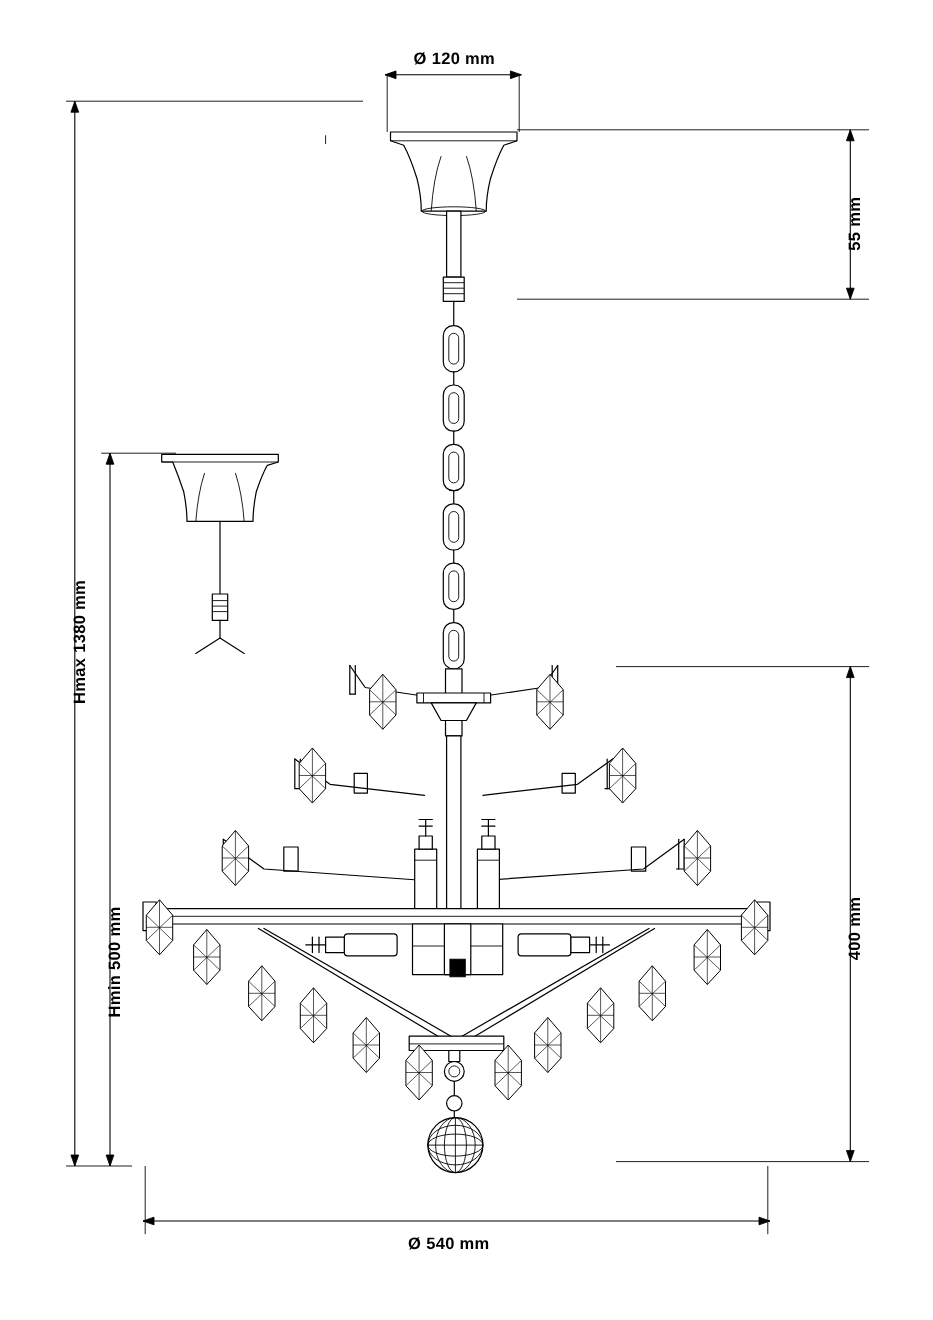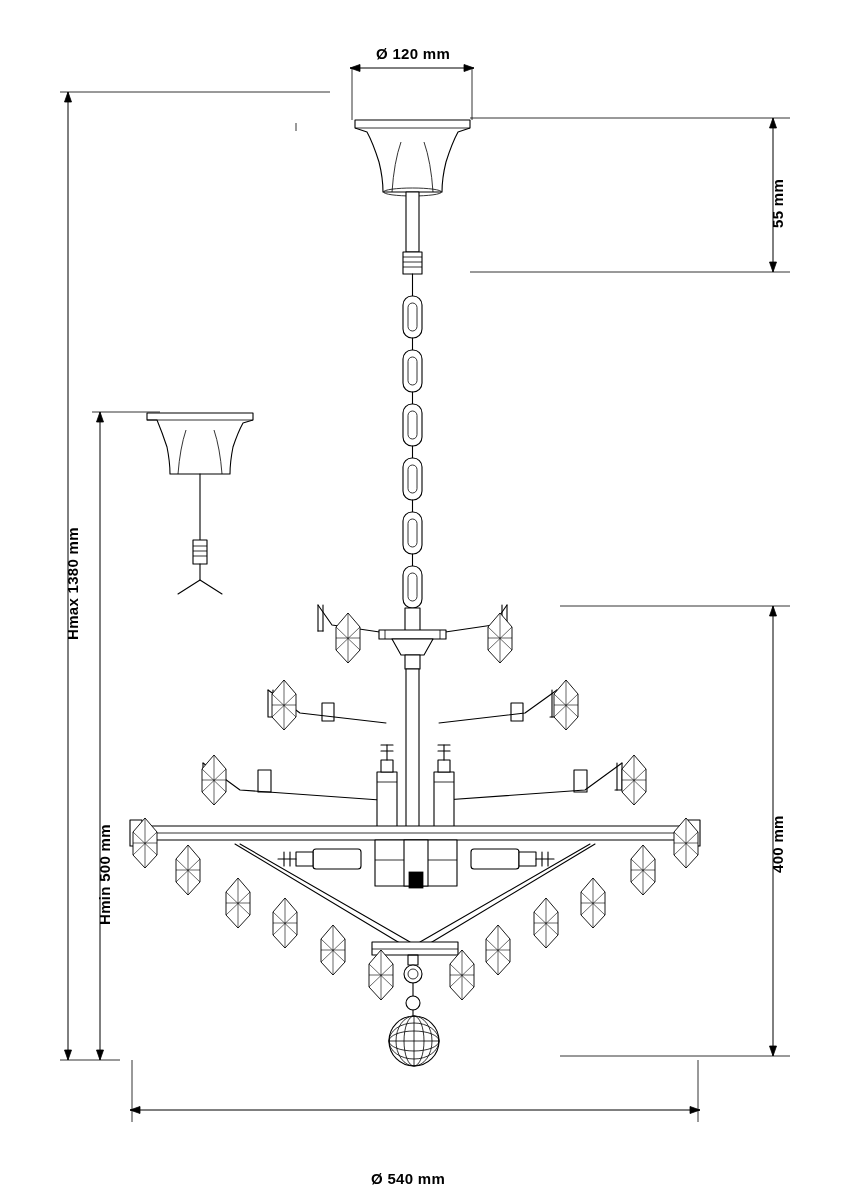--- a/index.html
+++ b/index.html
@@ -391,15 +391,15 @@
   <div class="dim-label" style="left:376px; top:45px;">Ø 120 mm</div>
 
   <div class="dim-label vert" style="left:769px; top:228px; transform: rotate(-90deg);">55 mm</div>
 
   <div class="dim-label vert" style="left:769px; top:873px; transform: rotate(-90deg);">400 mm</div>
 
   <div class="dim-label vert" style="left:64px; top:640px; transform: rotate(-90deg);">Hmax 1380 mm</div>
 
   <div class="dim-label vert" style="left:96px; top:925px; transform: rotate(-90deg);">Hmin 500 mm</div>
 
-  <div class="dim-label" style="left:371px; top:1122px;margin-top:48px;">Ø 540 mm</div>
+  <div class="dim-label" style="left:371px; top:1122px;">Ø 540 mm</div>
 
 </div>
 
 </body></html>

